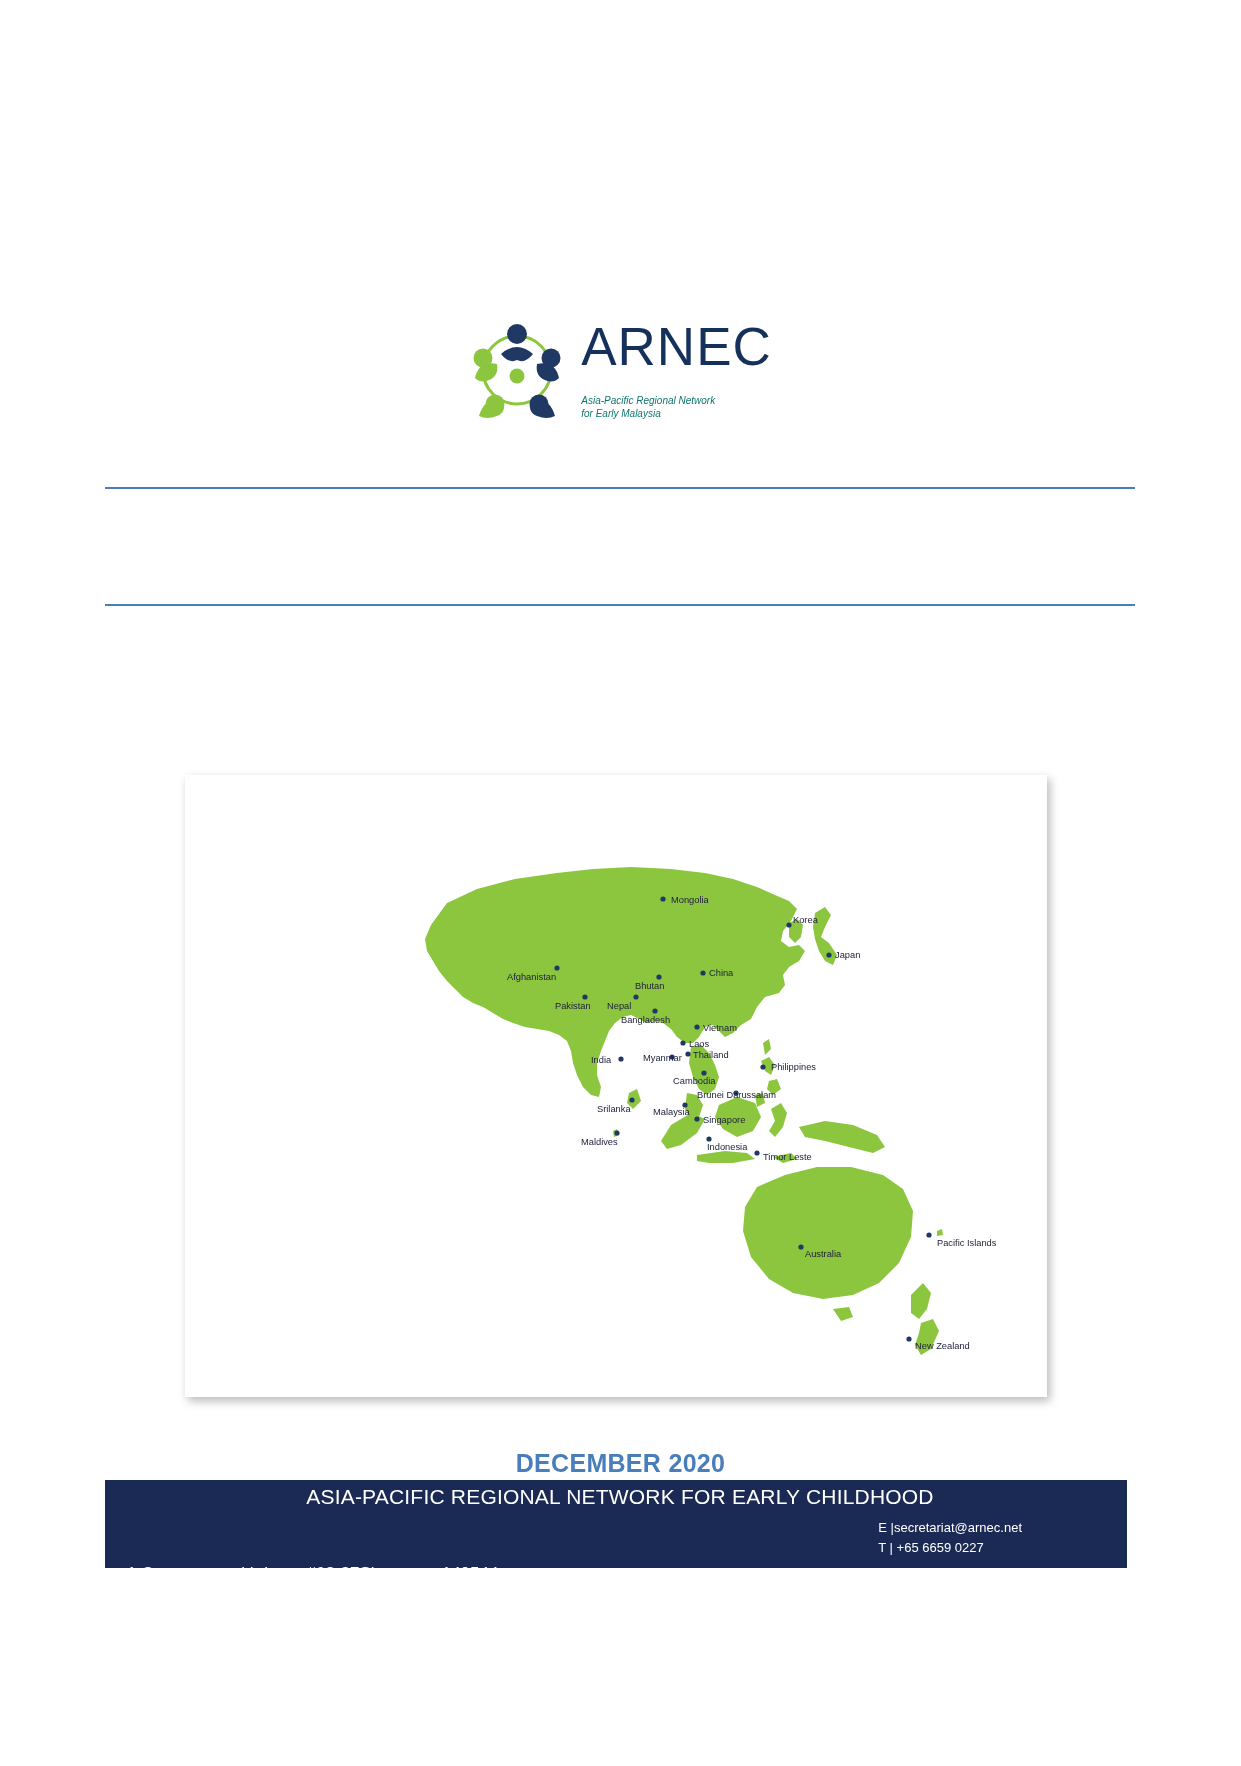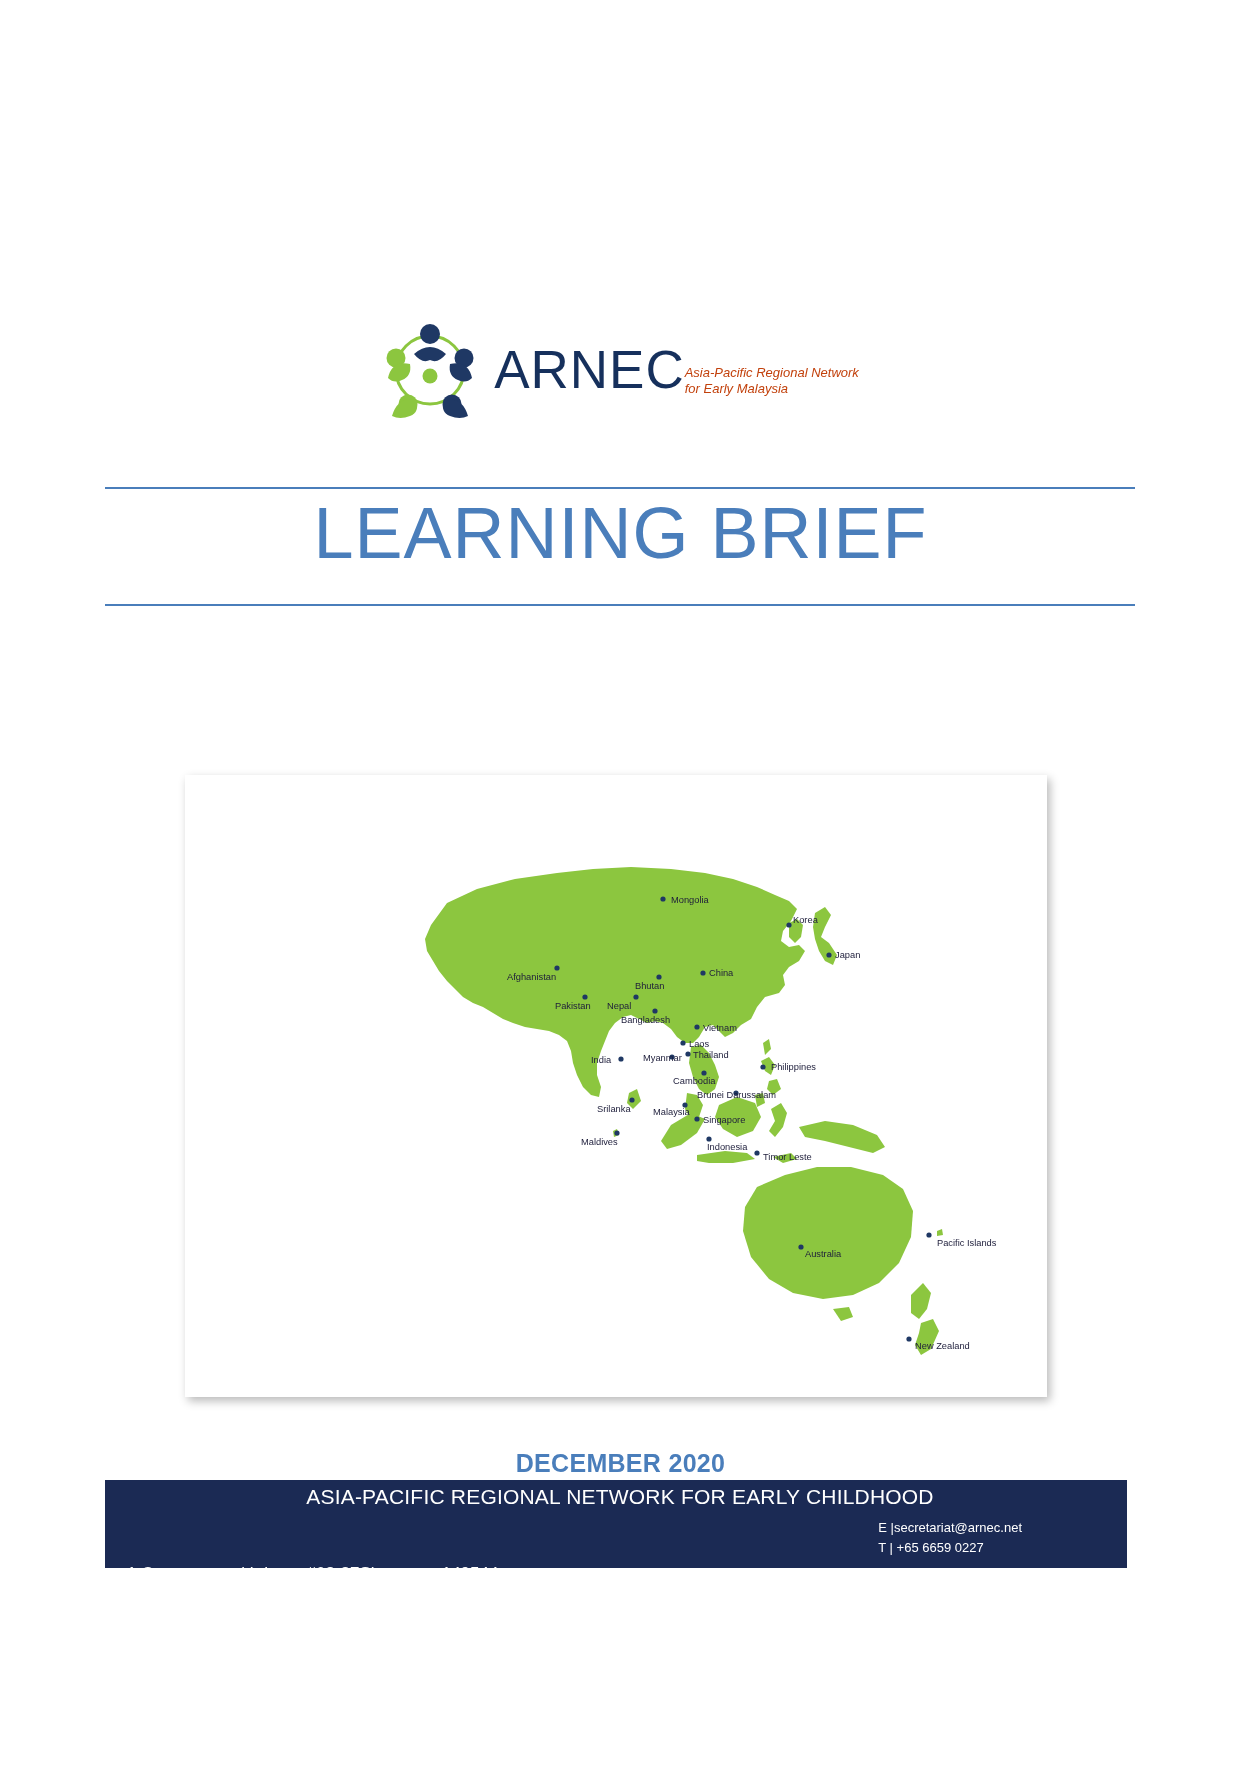--- a/index.html
+++ b/index.html
@@ -37,33 +37,33 @@
     align-items: center;
     gap: 16px;
   }
   .logo-mark {
     width: 96px;
     height: 104px;
     position: relative;
   }
   .logo-text {
     display: flex;
-    flex-direction: row;
+    flex-direction: column;
     justify-content: center;
   }
   .logo-word {
     font-size: 53px;
     letter-spacing: 1px;
     color: #16305c;
     line-height: 1;
     font-family: "Liberation Sans", sans-serif;
   }
   .logo-tag {
-    font-size: 13px;
-    color: #c2410c;
+    font-size: 10px;
+    color: #0f766e;
     line-height: 1.25;
     margin-top: 22px;
     font-style: italic;
     font-family: "Liberation Sans", sans-serif;
   }
 
   
   .rule {
     position: absolute;
     left: 105px;
@@ -210,21 +210,20 @@
         <div class="logo-word">ARNEC</div>
         <div class="logo-tag">
           <div>Asia-Pacific Regional Network</div>
           <div>for Early Malaysia</div>
         </div>
       </div>
     </div>
   </div>
 
   <div class="rule rule-top"></div>
-  <div class="main-title">LEARNING BRIEF</div>
   <div class="rule rule-bottom"></div>
 
 
   <div class="map-frame">
     <svg width="862" height="622" viewBox="0 0 862 622" xmlns="http://www.w3.org/2000/svg">
       <rect x="0" y="0" width="862" height="622" fill="#ffffff"></rect>
       <g fill="#8cc63f">
 
         <path d="M246 150 L262 128 L292 114 L330 104 L372 98 L408 94 L446 92 L486 94 L520 98
                  L548 104 L572 112 L590 120 L604 126 L612 134 L606 146 L598 156 L596 166

